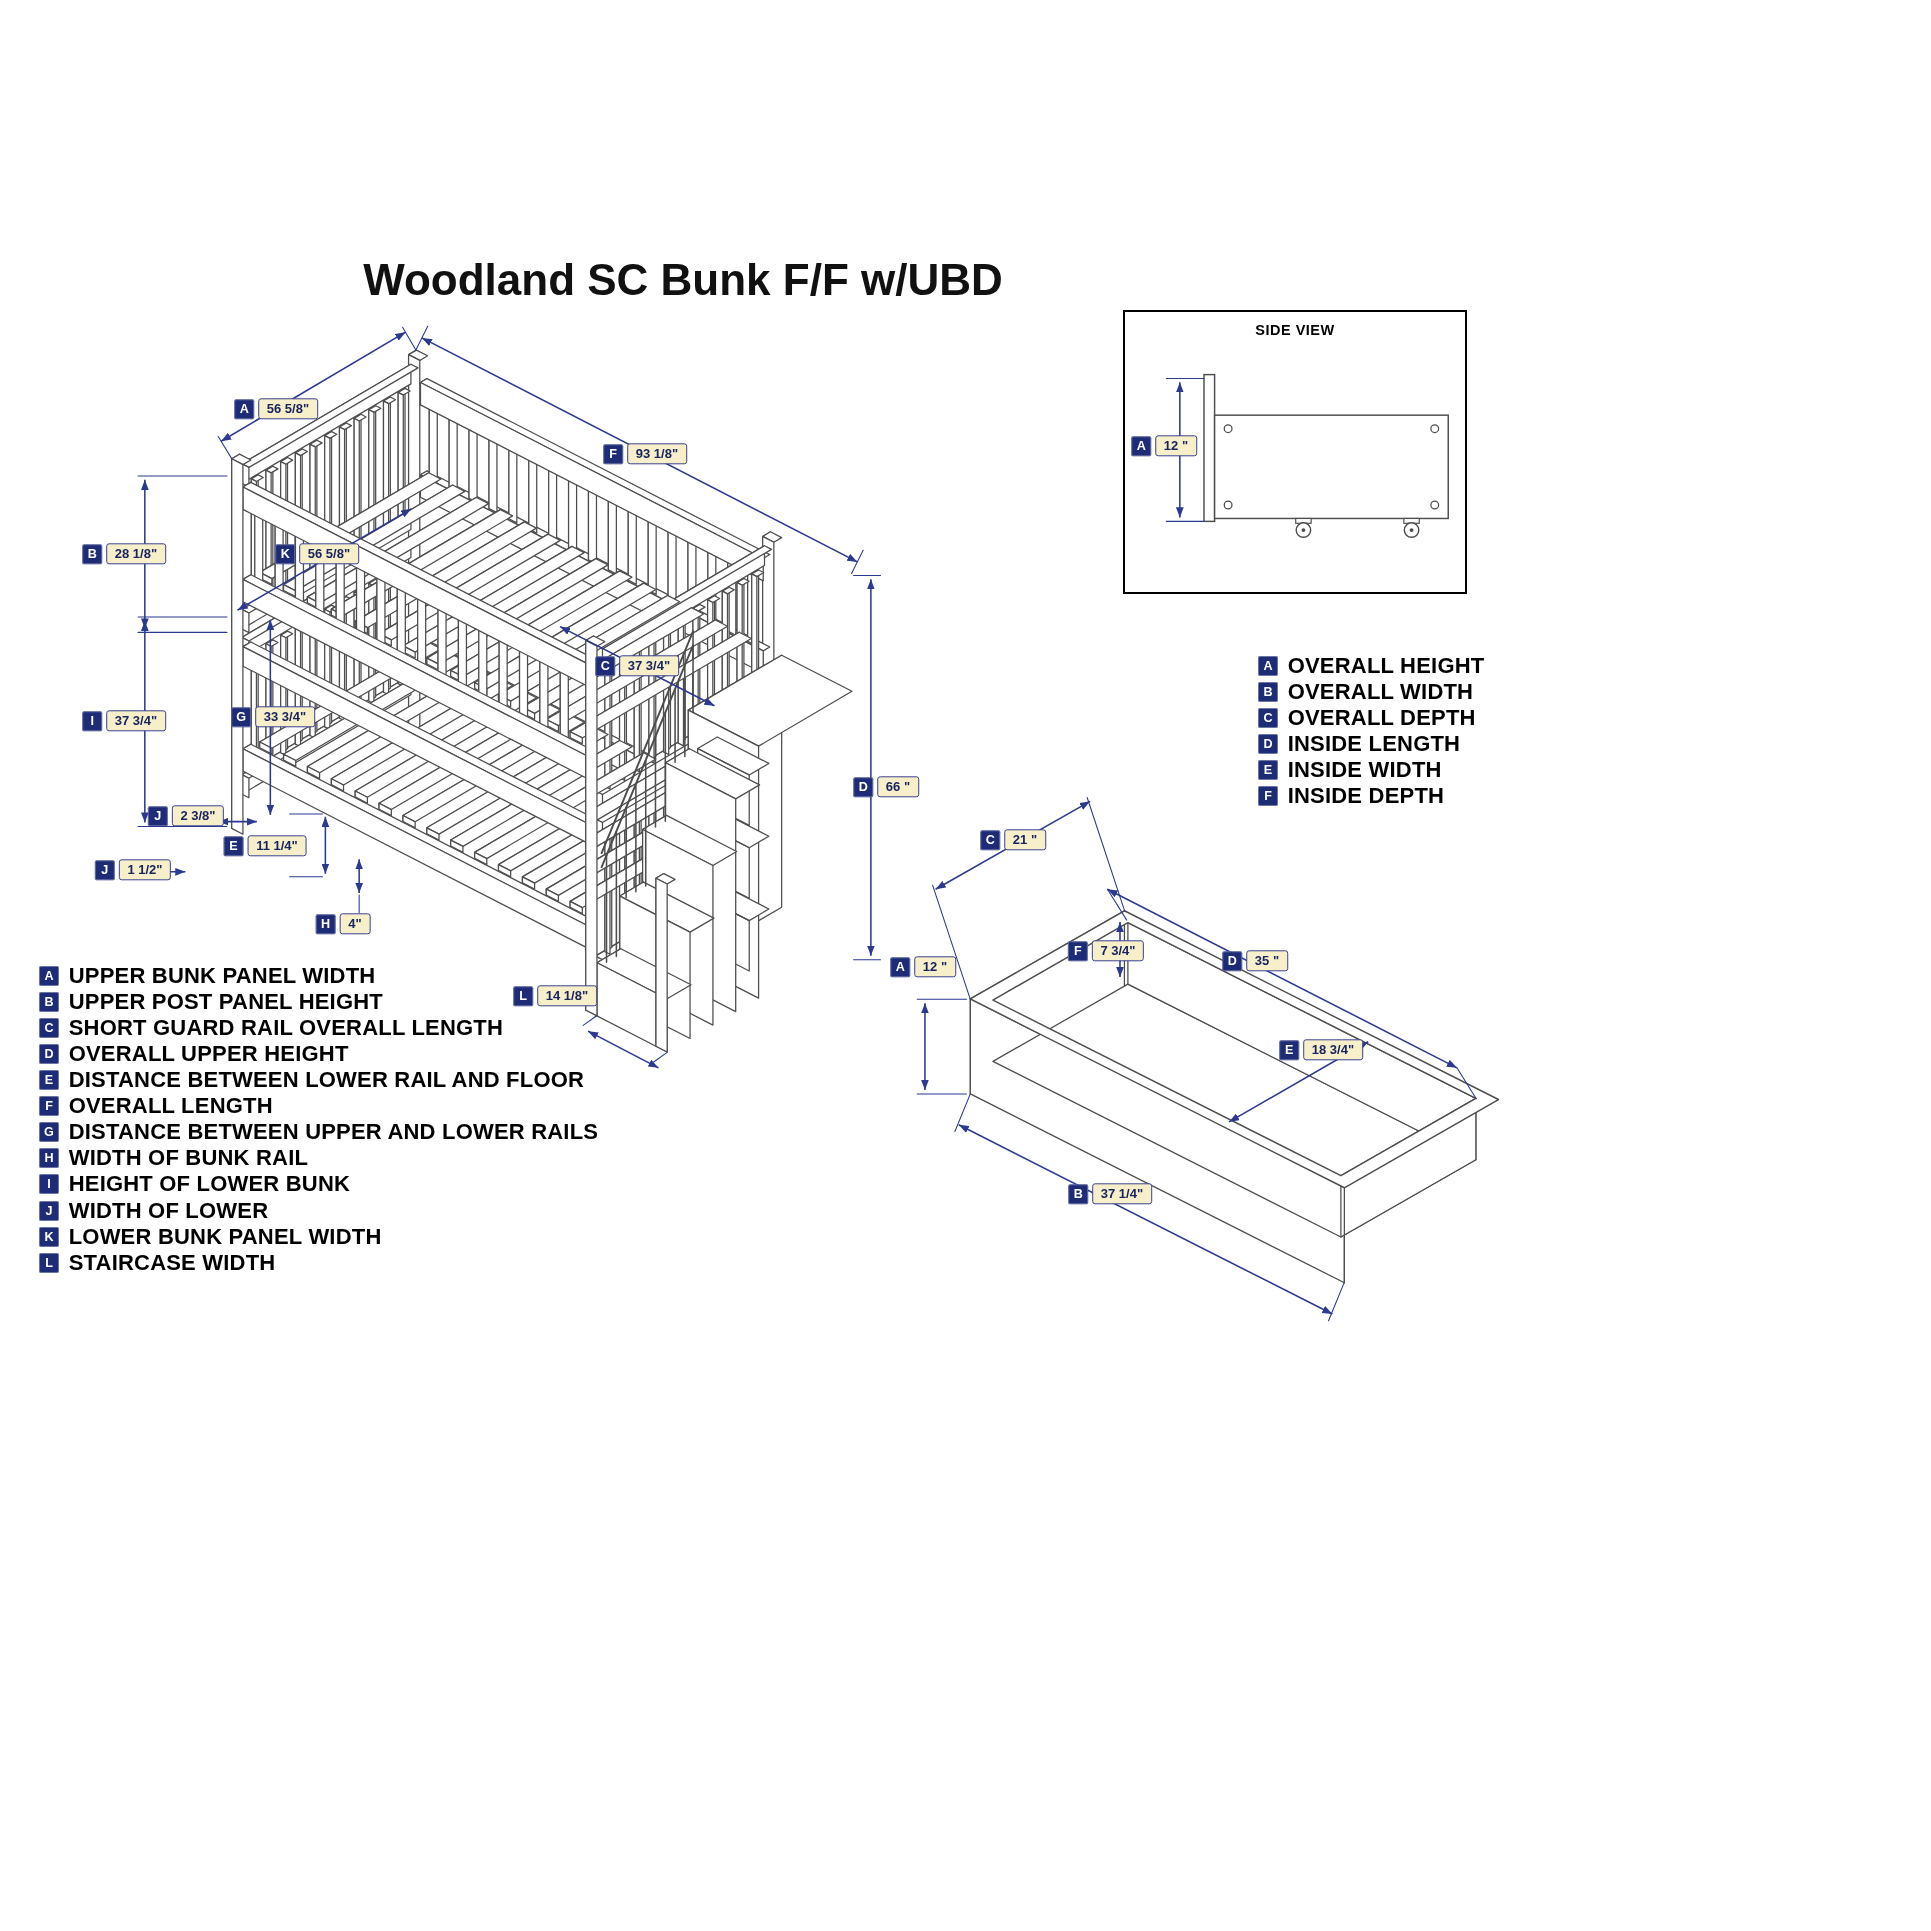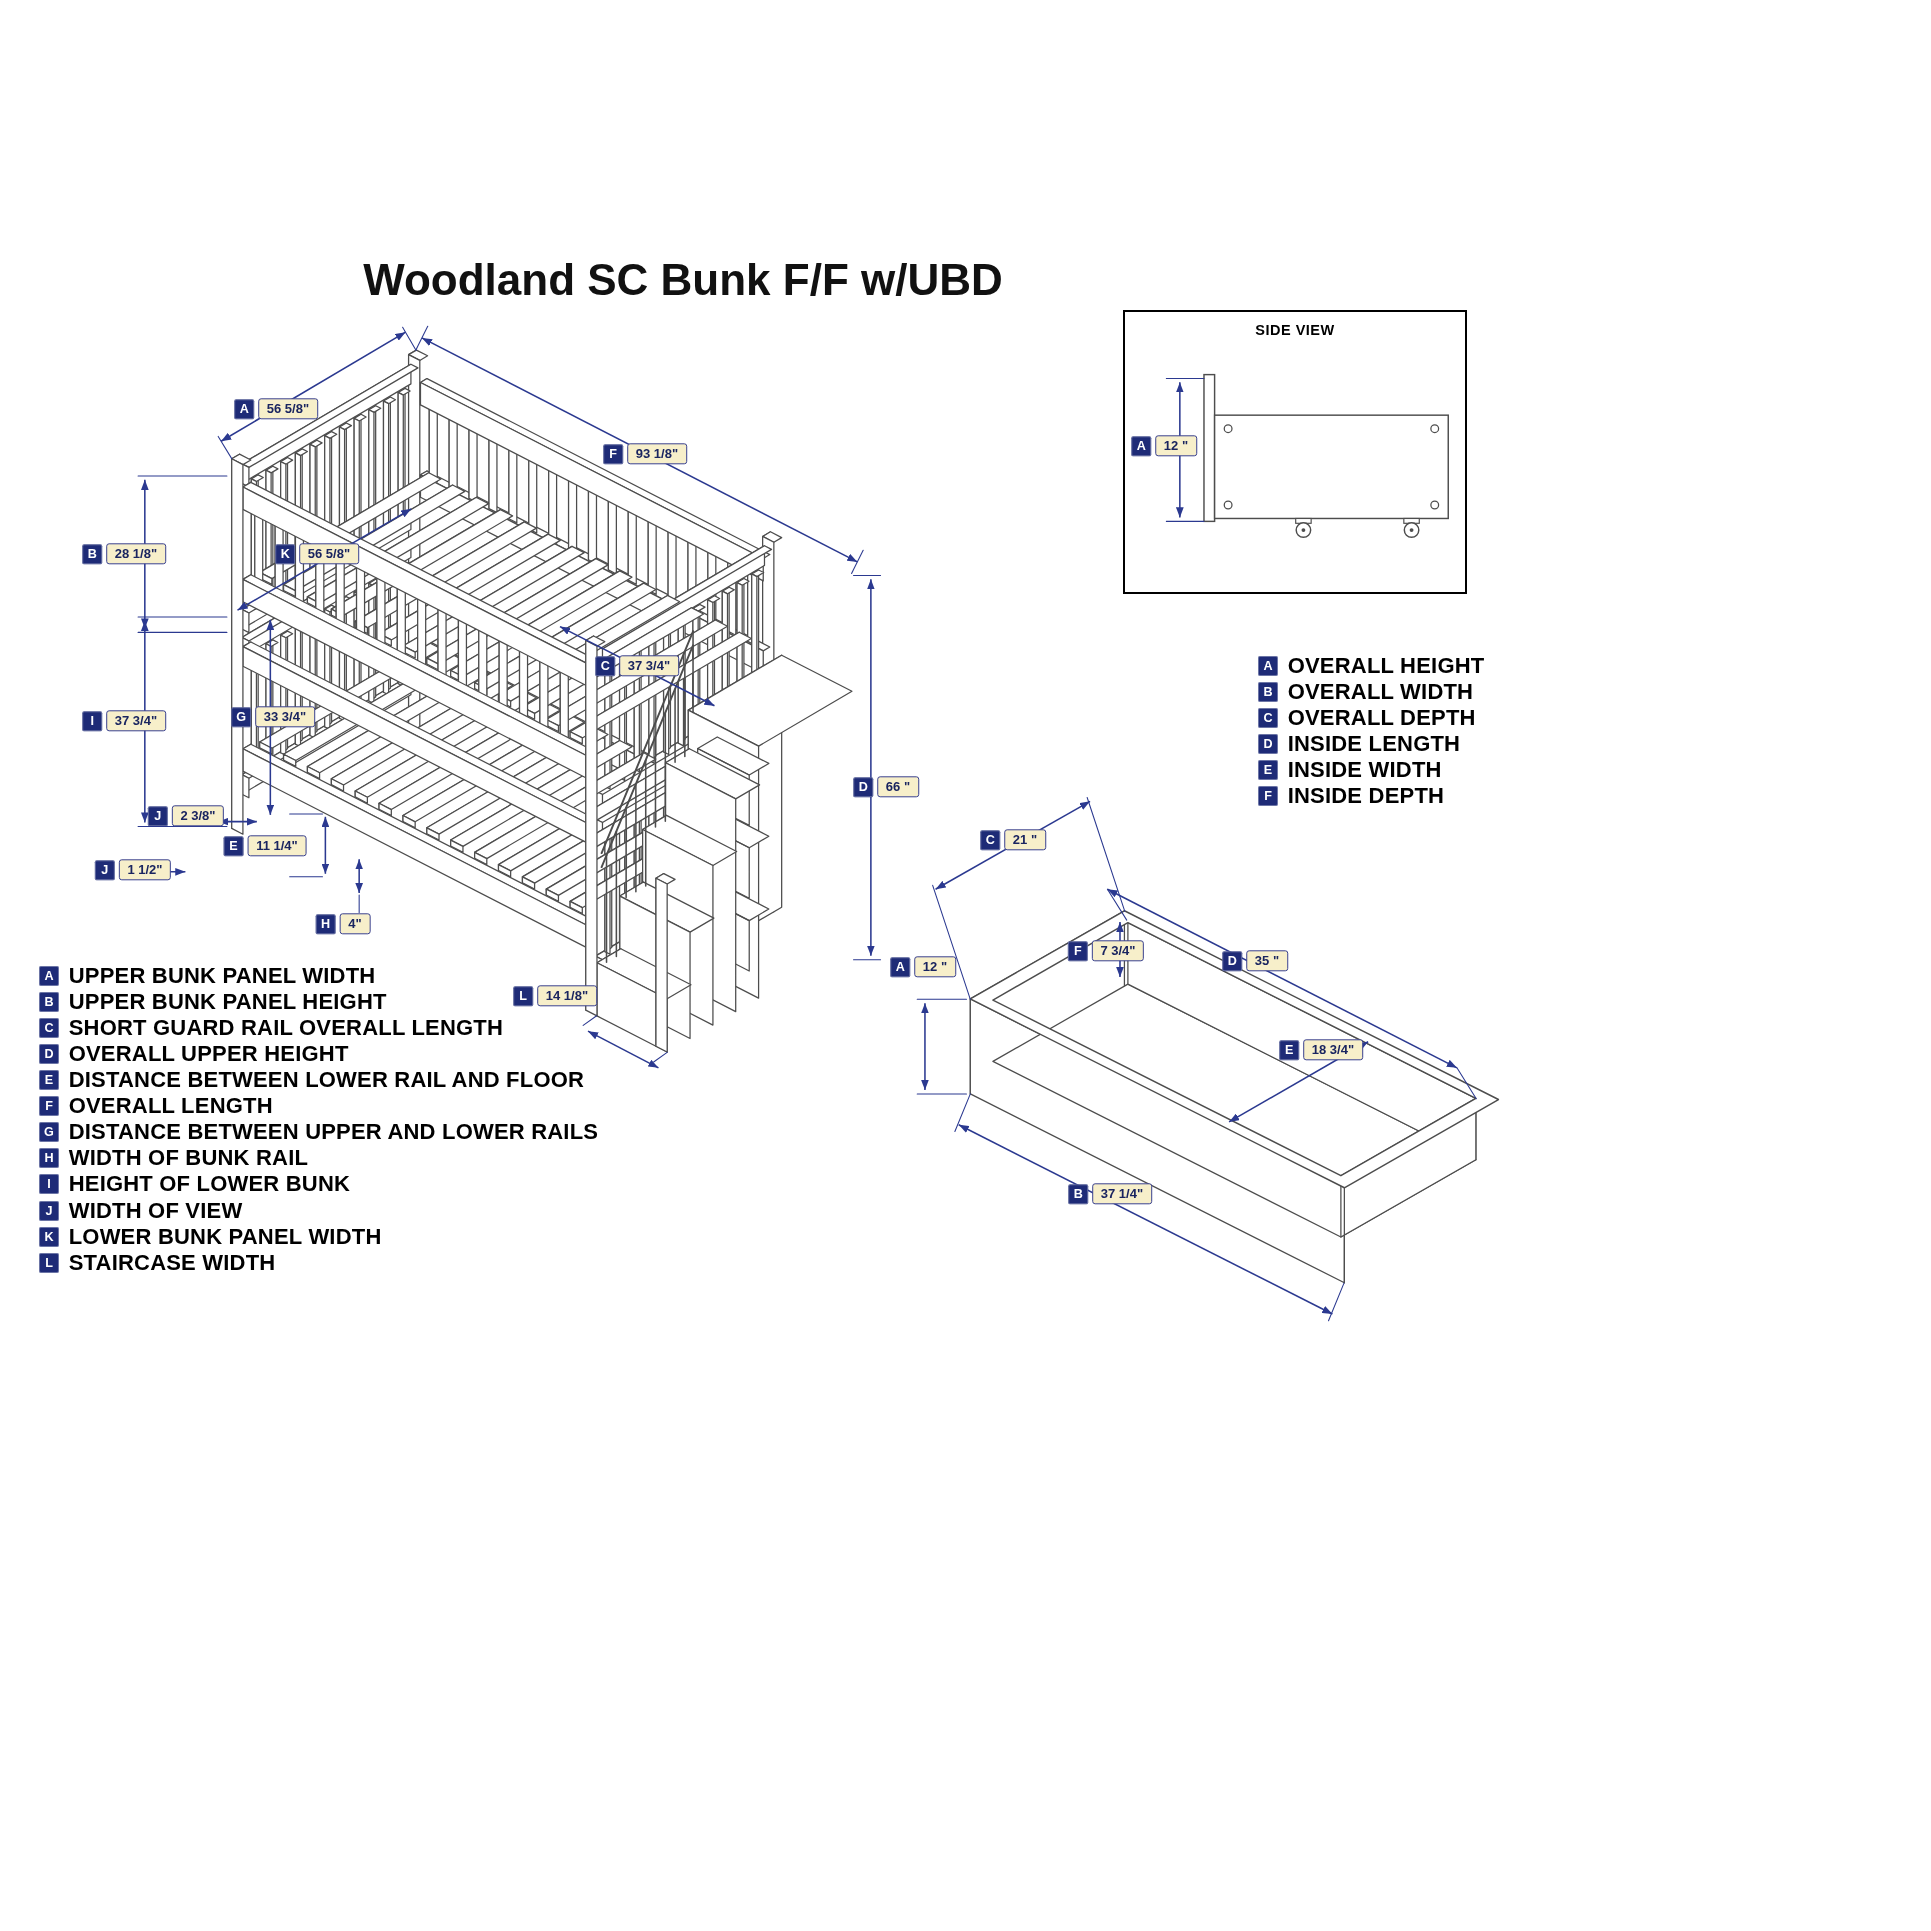--- a/index.html
+++ b/index.html
@@ -627,21 +627,21 @@
     </div>
   </div>
 
   <div class="legend" style="left:39px;top:966px">
     <div class="legend-item">
       <span class="k">A</span>
       <span class="t">UPPER BUNK PANEL WIDTH</span>
     </div>
     <div class="legend-item">
       <span class="k">B</span>
-      <span class="t">UPPER BUNK PANEL HEIGHT</span>
+      <span class="t">UPPER POST PANEL HEIGHT</span>
     </div>
     <div class="legend-item">
       <span class="k">C</span>
       <span class="t">SHORT GUARD RAIL OVERALL LENGTH</span>
     </div>
     <div class="legend-item">
       <span class="k">D</span>
       <span class="t">OVERALL UPPER HEIGHT</span>
     </div>
     <div class="legend-item">
@@ -659,21 +659,21 @@
     <div class="legend-item">
       <span class="k">H</span>
       <span class="t">WIDTH OF BUNK RAIL</span>
     </div>
     <div class="legend-item">
       <span class="k">I</span>
       <span class="t">HEIGHT OF LOWER BUNK</span>
     </div>
     <div class="legend-item">
       <span class="k">J</span>
-      <span class="t">WIDTH OF VIEW</span>
+      <span class="t">WIDTH OF LOWER</span>
     </div>
     <div class="legend-item">
       <span class="k">K</span>
       <span class="t">LOWER BUNK PANEL WIDTH</span>
     </div>
     <div class="legend-item">
       <span class="k">L</span>
       <span class="t">STAIRCASE WIDTH</span>
     </div>
   </div>

